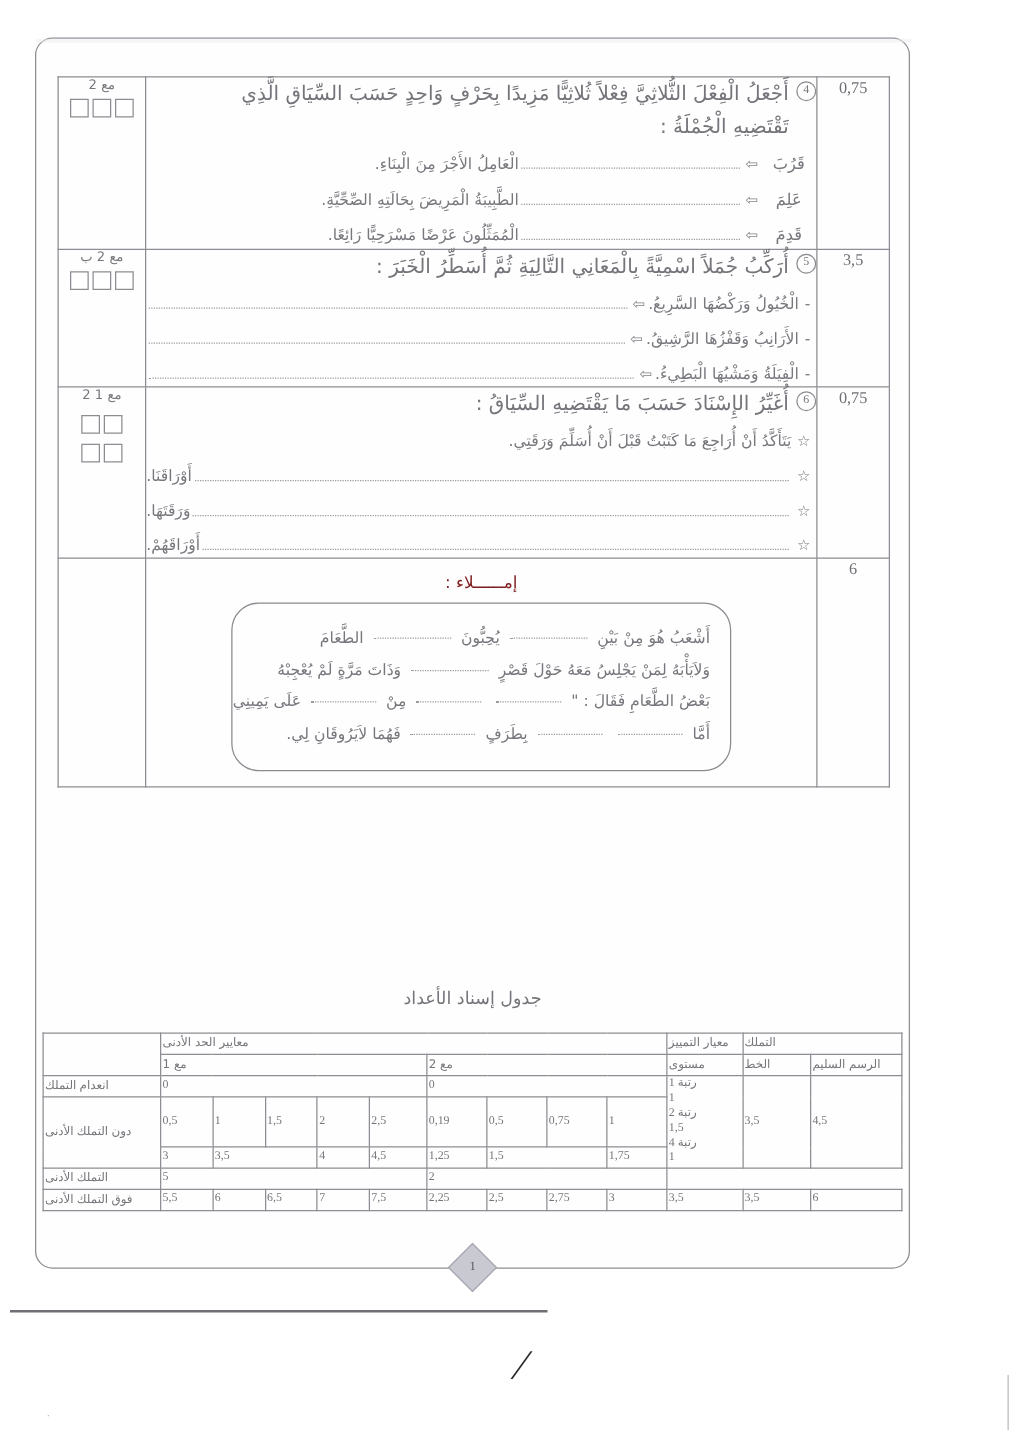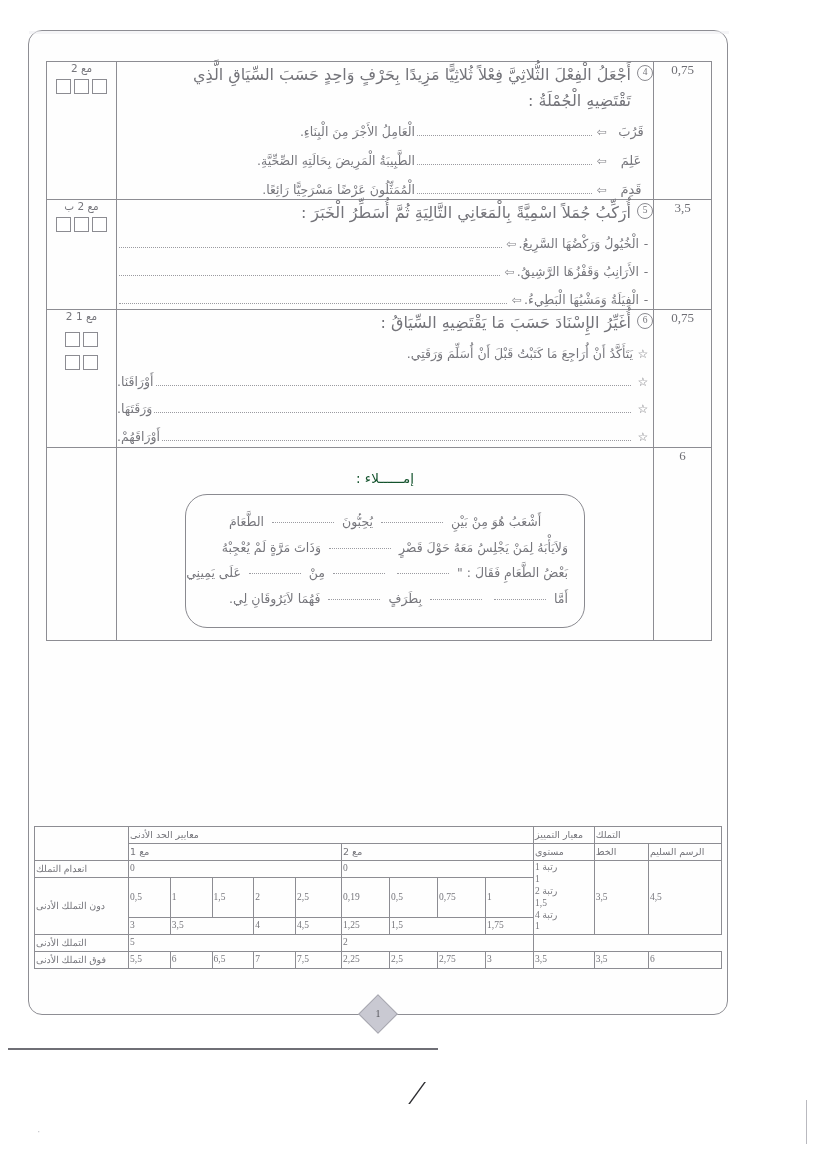--- a/index.html
+++ b/index.html
@@ -158,40 +158,40 @@
   }
   .dots-short { flex: 0 0 175px; }
 
   .dash { flex: 0 0 14px; text-align: center; }
   .star { flex: 0 0 20px; text-align: center; font-size: 12px; }
 
   
   .dict-title {
     font-size: 13.5px;
     text-align: center;
-    color: #14532d;
+    color: #7f1d1d;
     letter-spacing: 1px;
-    margin: 22px 0 2px 0;
+    margin: 11px 0 2px 0;
   }
   #dictation-box {
     margin: 8px auto 12px auto;
     width: 400px;
     border: 1.3px solid #8a8a90;
     border-radius: 22px;
     padding: 14px 16px 16px 16px;
     box-sizing: border-box;
   }
   .dict-line {
     font-size: 12.5px;
     line-height: 2.05;
     color: #76767c;
     white-space: nowrap;
     text-align: right;
   }
-  .dict-line.first { text-align: center; }
+  .dict-line.first { }
   .gap {
     display: inline-block;
     border-bottom: 1.5px dotted #9b9ba1;
     vertical-align: 3px;
     margin: 0 4px;
   }
   .g-sm { width: 52px; }
   .g-md { width: 62px; }
 
   
@@ -459,20 +459,21 @@
               <span>فَهُمَا لاَيَرُوقَانِ لِي.</span>
             </div>
           </div>
         </td>
         <td class="crit-cell"></td>
       </tr>
 
     </tbody>
   </table>
 
+  <div id="grading-caption">جدول إسناد الأعداد</div>
 
   <table id="grading-table">
     <colgroup>
       <col style="width:70px">
         <col style="width:52px">
         <col style="width:58px">
       <col style="width:46px">
         <col style="width:46px">
         <col style="width:46px">
         <col style="width:46px">

